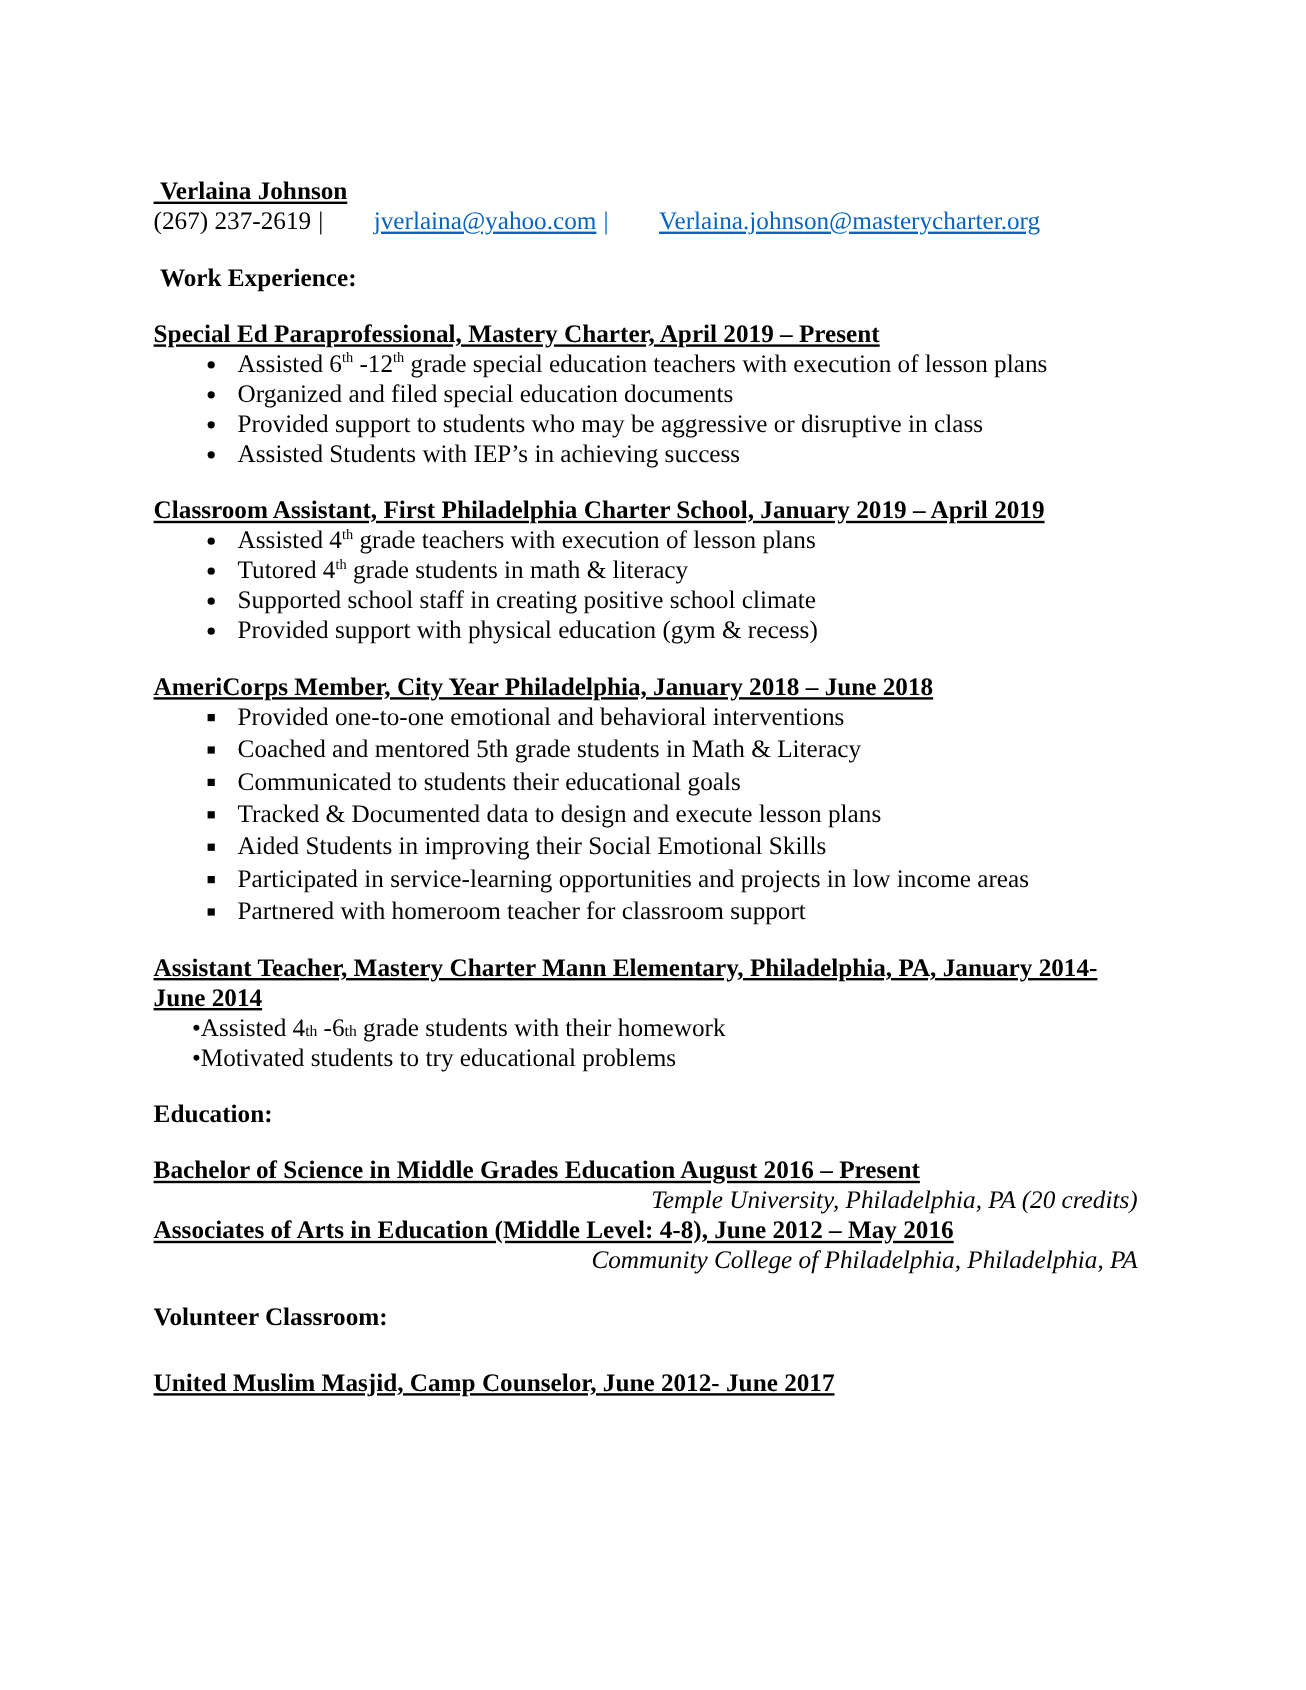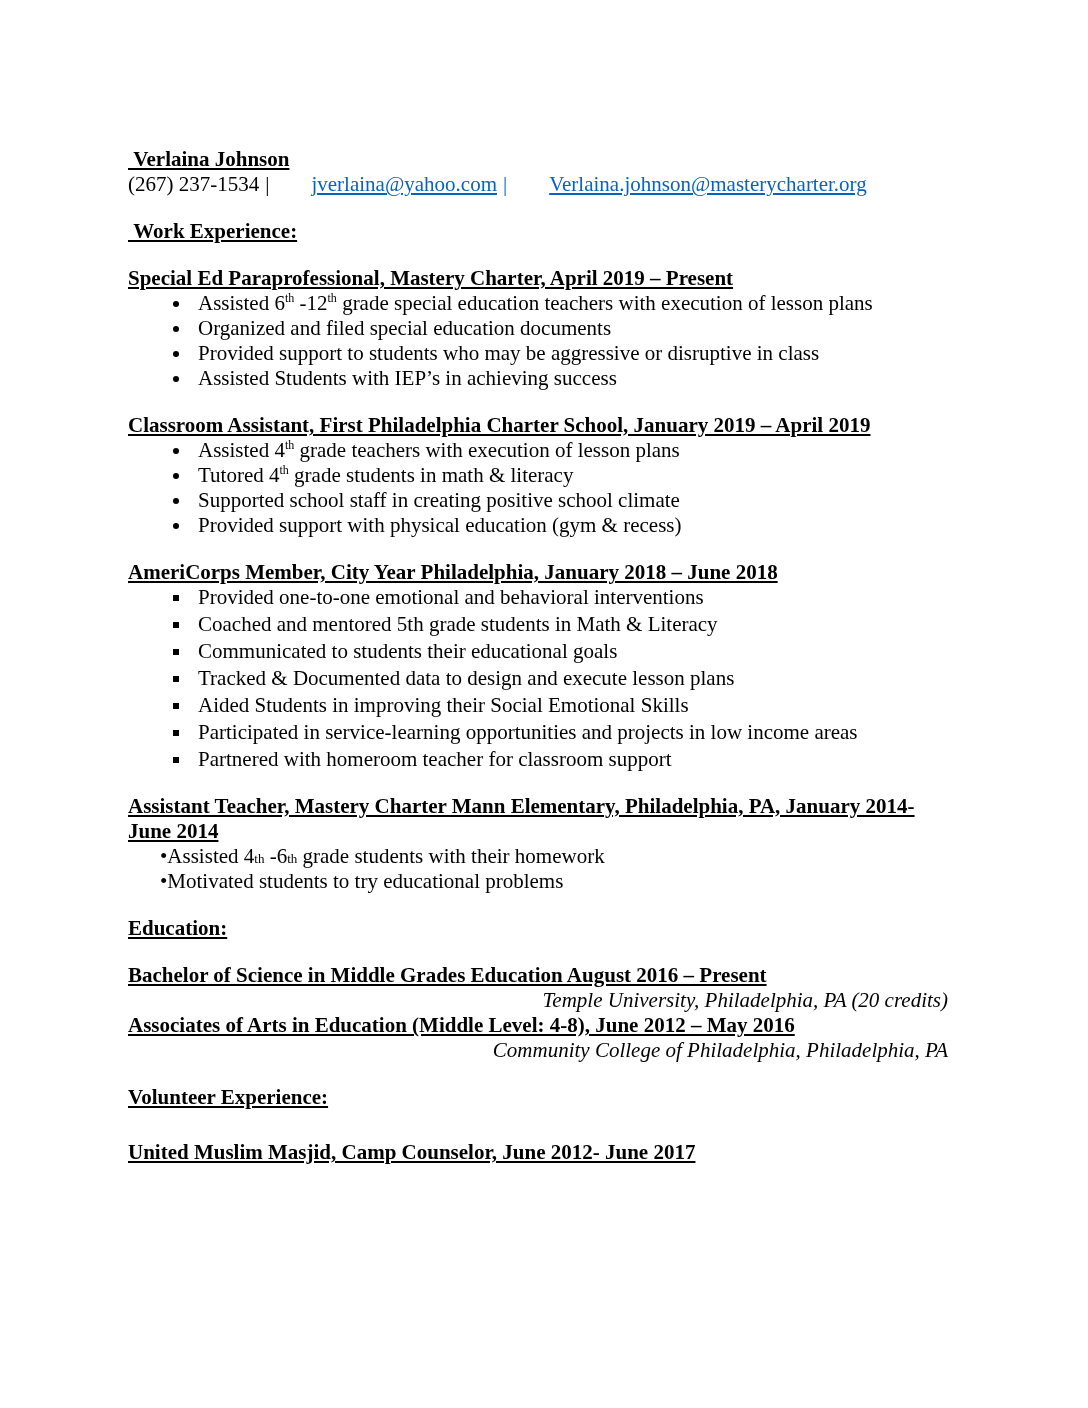--- a/index.html
+++ b/index.html
@@ -32,21 +32,20 @@
   }
   a.email {
     color: var(--link-color, #0563C1);
     text-decoration: underline;
     cursor: pointer;
     margin-left: 36px;
   }
   .section-heading {
     font-size: inherit;
     font-weight: bold;
-    text-decoration: underline;
     margin: 0 0 22px 0;
   }
   .block { margin: 0 0 22px 0; }
   .job-title {
     font-weight: bold;
     text-decoration: underline;
   }
   ul.bullets {
     margin: 0;
     padding: 0 0 0 64px;
@@ -78,21 +77,21 @@
   .gap-lg { margin-bottom: 30px; }
 </style>
 </head>
 <body>
 
 <div class="page">
 
   <div>
     <div class="name">&nbsp;Verlaina Johnson</div>
     <div class="contact-line">
-      <span>(267) 237-1534</span><span class="sep">|</span><a class="email">jverlaina@yahoo.com</a><span class="sep-linked">|</span><a class="email">Verlaina.johnson@masterycharter.org</a>
+      <span>(267) 237-2619</span><span class="sep">|</span><a class="email">jverlaina@yahoo.com</a><span class="sep-linked">|</span><a class="email">Verlaina.johnson@masterycharter.org</a>
     </div>
   </div>
 
   <div style="height:22px"></div>
 
   <div class="section-heading">&nbsp;Work Experience:</div>
 
   <div class="block">
     <div class="job-title">Special Ed Paraprofessional, Mastery Charter, April 2019 – Present</div>
     <ul class="bullets">
@@ -136,17 +135,17 @@
 
   <div class="section-heading">Education:</div>
 
   <div class="block">
     <div class="degree">Bachelor of Science in Middle Grades Education August 2016 – Present</div>
     <div class="school">Temple University, Philadelphia, PA (20 credits)</div>
     <div class="degree">Associates of Arts in Education (Middle Level: 4-8), June 2012 – May 2016</div>
     <div class="school">Community College of Philadelphia, Philadelphia, PA</div>
   </div>
 
-  <div class="section-heading gap-lg">Volunteer Experience:</div>
+  <div class="section-heading gap-lg">Volunteer Classroom:</div>
 
   <div class="volunteer-entry">United Muslim Masjid, Camp Counselor, June 2012- June 2017</div>
 
 </div>
 
 </body></html>

